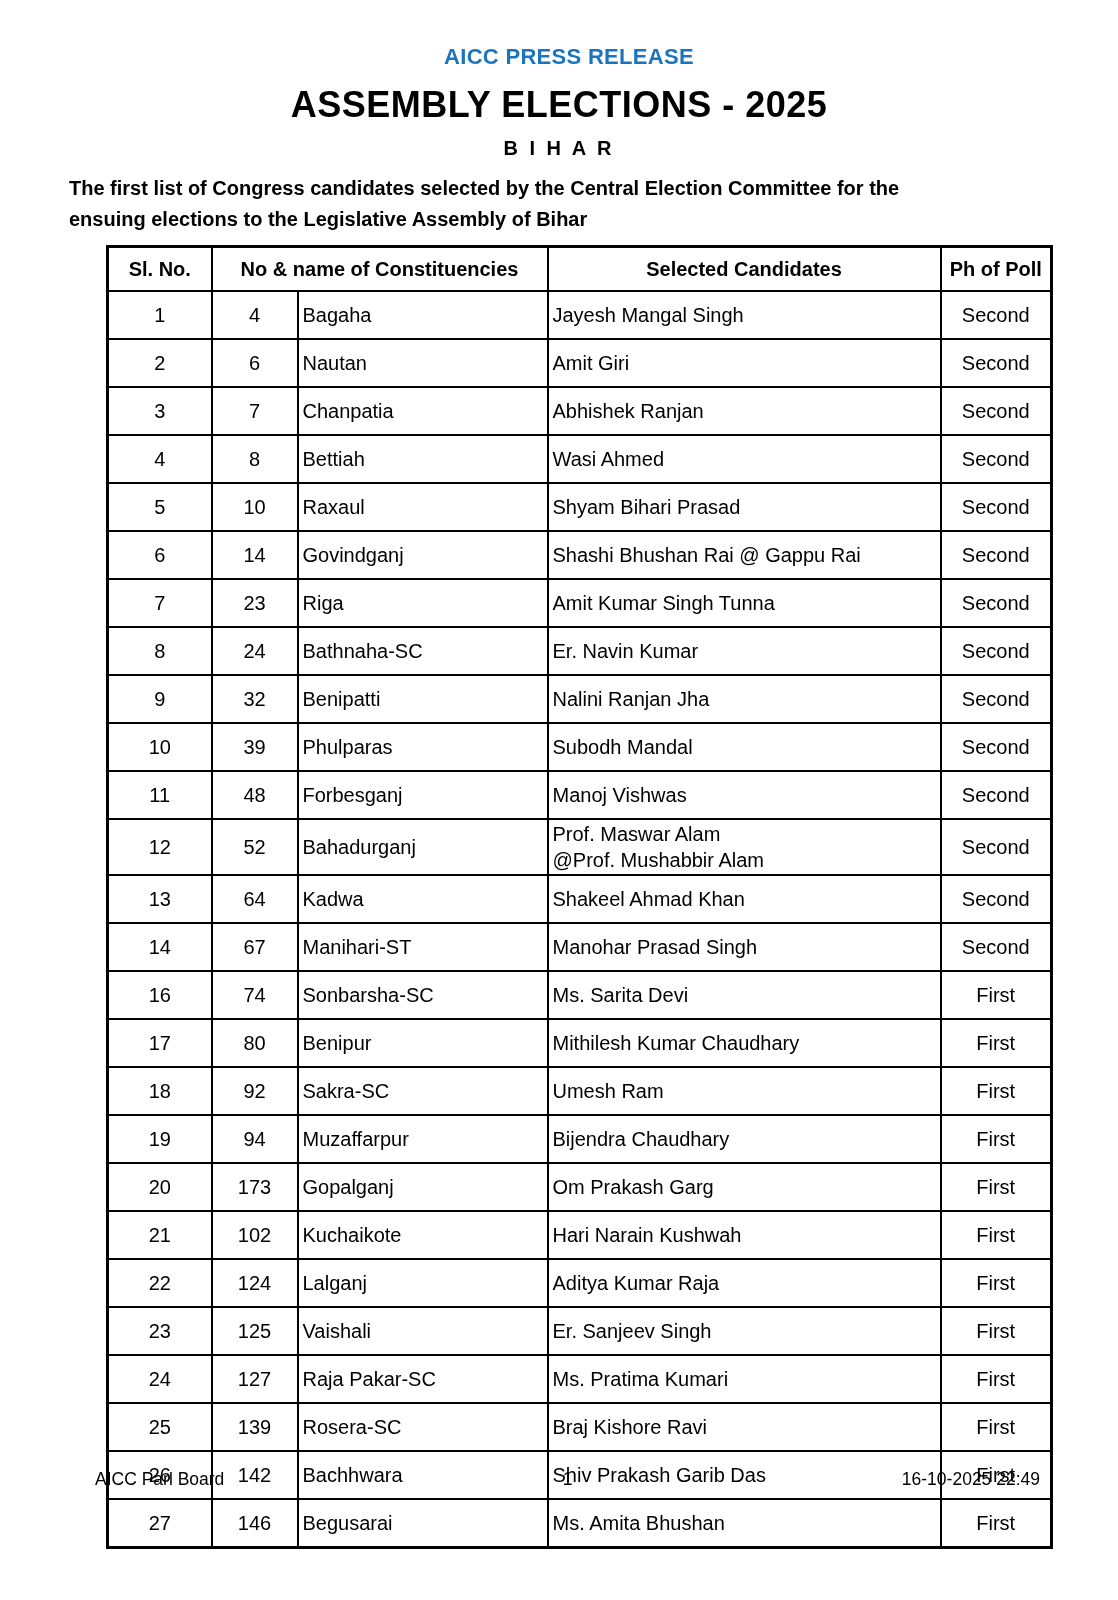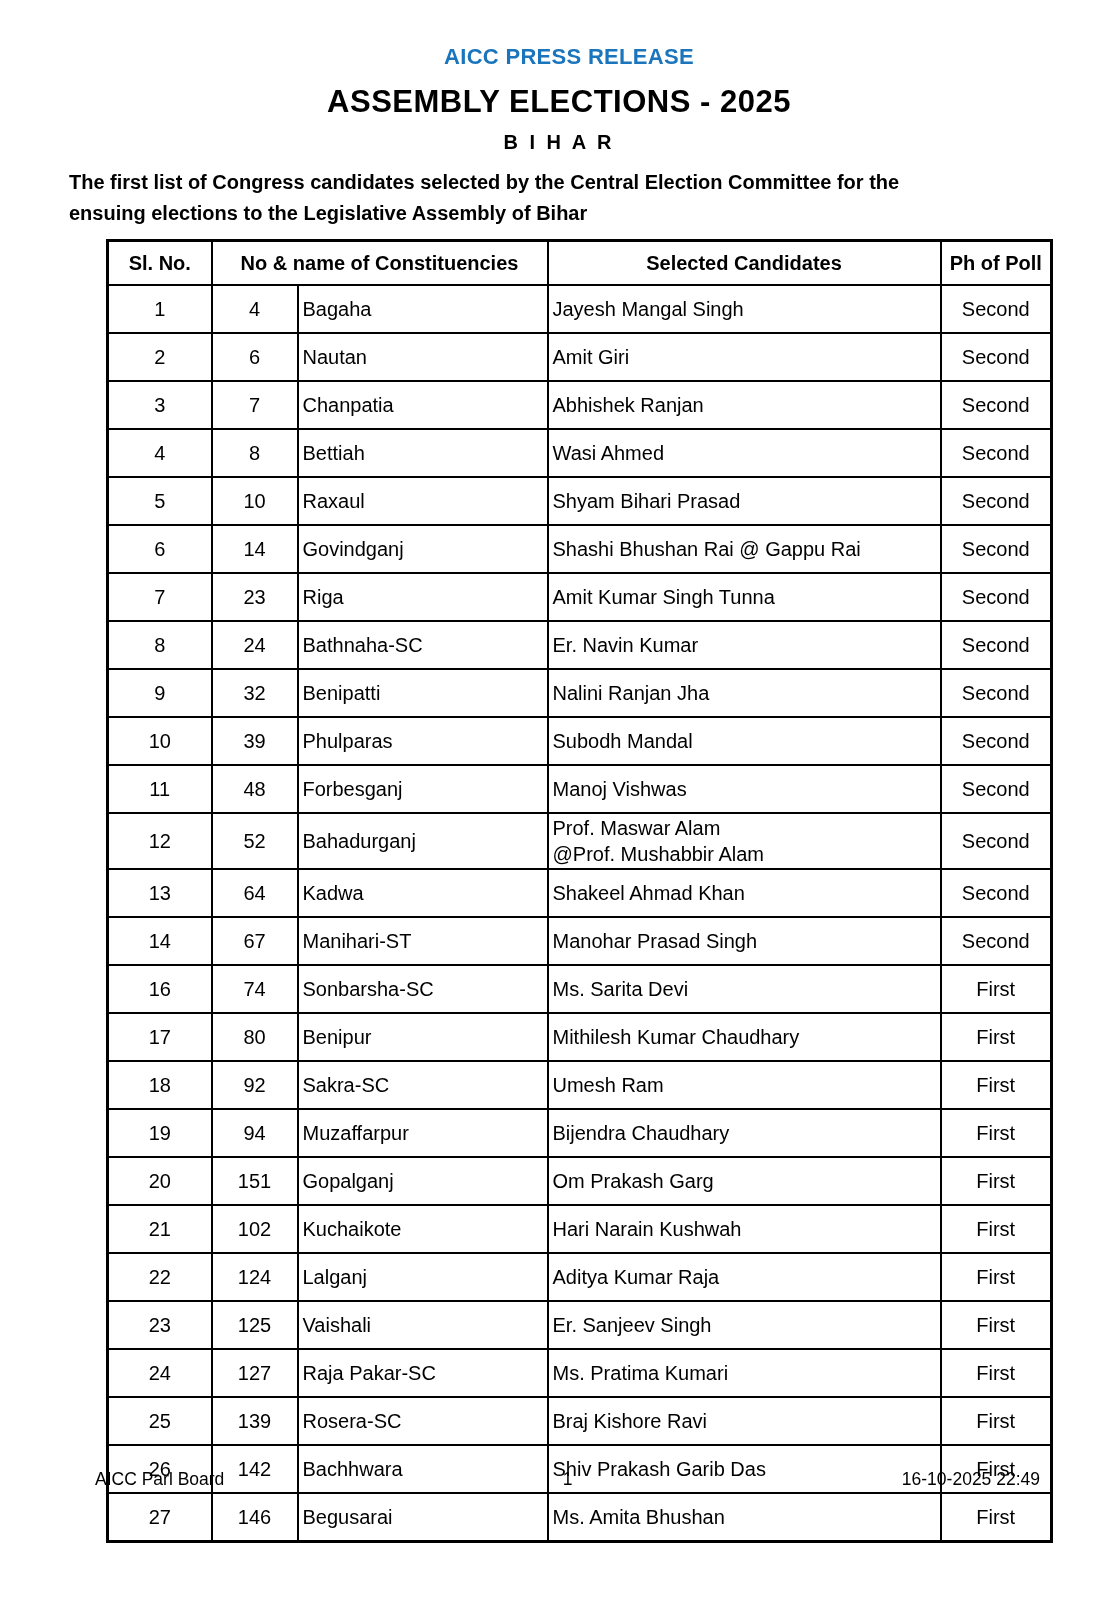--- a/index.html
+++ b/index.html
@@ -24,21 +24,21 @@
     margin: 0;
     padding-top: 44px;
     font-size: 22px;
     font-weight: bold;
     letter-spacing: 0.3px;
     padding-left: 20px;
   }
   .main-title {
     text-align: center;
     margin: 14px 0 0 0;
-    font-size: 31px;
+    font-size: 36px;
     font-weight: bold;
     letter-spacing: 0.5px;
   }
   .state-title {
     text-align: center;
     margin: 11px 0 0 0;
     font-size: 20px;
     font-weight: bold;
     letter-spacing: 3px;
   }
@@ -251,21 +251,21 @@
         </tr>
         <tr>
           <td class="col-sl">19</td>
           <td class="col-no">94</td>
           <td class="col-name">Muzaffarpur</td>
           <td class="col-candidate">Bijendra Chaudhary</td>
           <td class="col-phase">First</td>
         </tr>
         <tr>
           <td class="col-sl">20</td>
-          <td class="col-no">151</td>
+          <td class="col-no">173</td>
           <td class="col-name">Gopalganj</td>
           <td class="col-candidate">Om Prakash Garg</td>
           <td class="col-phase">First</td>
         </tr>
         <tr>
           <td class="col-sl">21</td>
           <td class="col-no">102</td>
           <td class="col-name">Kuchaikote</td>
           <td class="col-candidate">Hari Narain Kushwah</td>
           <td class="col-phase">First</td>

